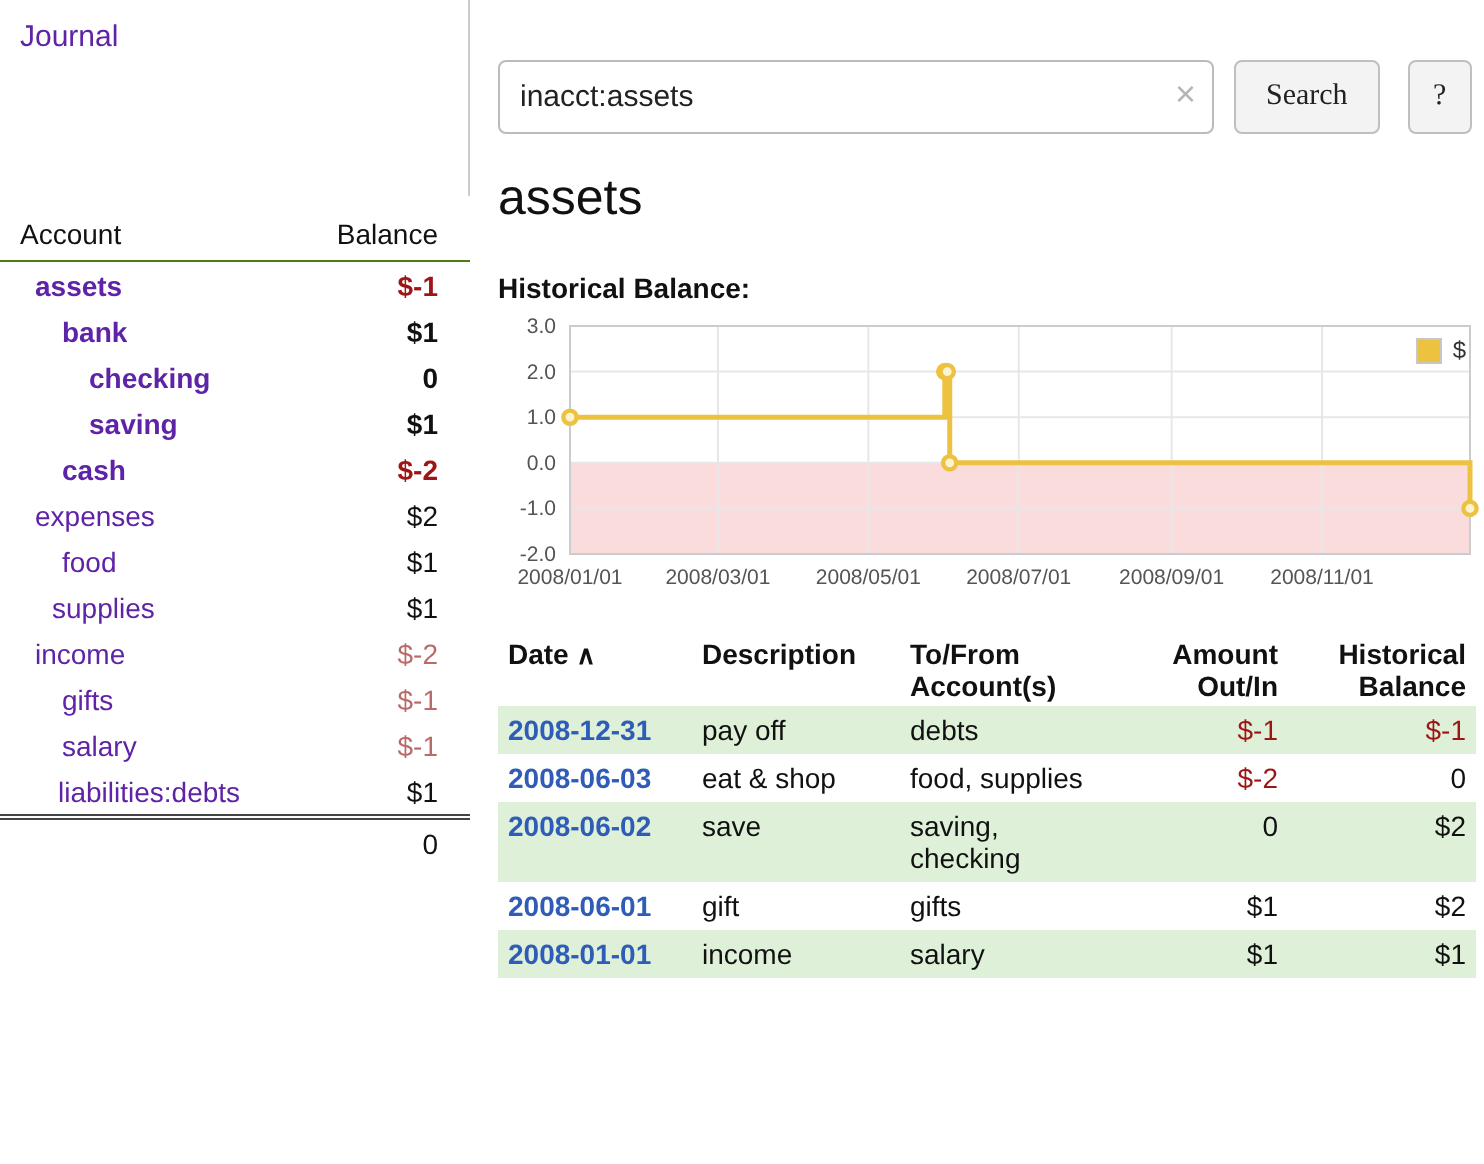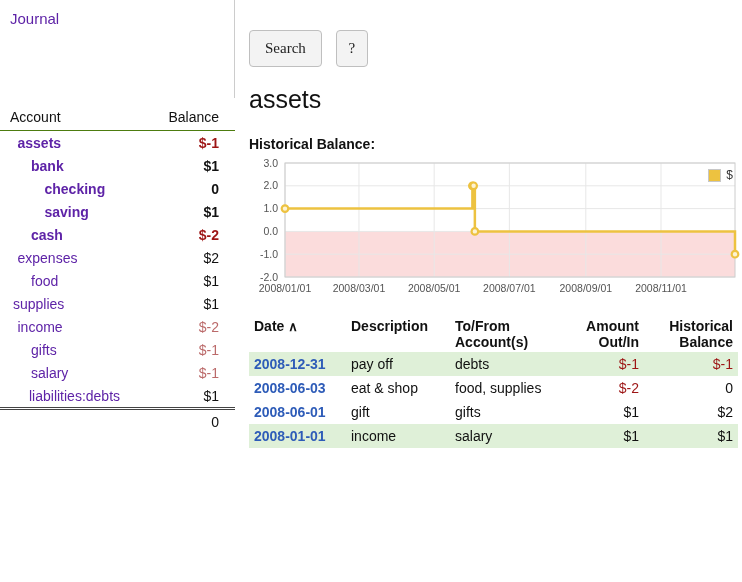--- a/index.html
+++ b/index.html
@@ -104,21 +104,21 @@
     <td class="a-name" style="padding-left: 17.5px;"><a>expenses</a></td>
     <td class="a-bal">$2</td>
   </tr>
 
   <tr>
     <td class="a-name" style="padding-left: 31px;"><a>food</a></td>
     <td class="a-bal">$1</td>
   </tr>
 
   <tr>
-    <td class="a-name" style="padding-left: 13px;"><a>supplies</a></td>
+    <td class="a-name" style="padding-left: 26px;"><a>supplies</a></td>
     <td class="a-bal">$1</td>
   </tr>
 
   <tr>
     <td class="a-name" style="padding-left: 17.5px;"><a>income</a></td>
     <td class="a-bal neg-soft">$-2</td>
   </tr>
 
   <tr>
     <td class="a-name" style="padding-left: 31px;"><a>gifts</a></td>
@@ -140,20 +140,24 @@
           <td></td>
           <td class="a-bal">0</td>
         </tr>
       </tfoot>
     </table>
   </aside>
 
   <main class="main">
 
     <div class="search-row">
+      <div class="search-box">
+        <input class="search-input" type="text" value="inacct:assets" style="">
+        <span class="clear-x">×</span>
+      </div>
       <button class="btn">Search</button>
       <button class="btn btn-help">?</button>
     </div>
 
     <h2>assets</h2>
     <div class="chart-label">Historical Balance:</div>
 
     <div class="chart-wrap">
       <svg width="492" height="142">
           <rect x="36" y="75.4" width="450" height="45.599999999999994" fill="#fbdcdc"></rect>
@@ -215,20 +219,27 @@
   </tr>
 
   <tr>
     <td class="c-date"><a>2008-06-03</a></td>
     <td class="c-desc">eat &amp; shop</td>
     <td class="c-acct">food, supplies</td>
     <td class="c-amt r neg-strong">$-2</td>
     <td class="c-bal r">0</td>
   </tr>
 
+  <tr class="hl">
+    <td class="c-date"><a>2008-06-02</a></td>
+    <td class="c-desc">save</td>
+    <td class="c-acct">saving, checking</td>
+    <td class="c-amt r">0</td>
+    <td class="c-bal r">$2</td>
+  </tr>
 
   <tr>
     <td class="c-date"><a>2008-06-01</a></td>
     <td class="c-desc">gift</td>
     <td class="c-acct">gifts</td>
     <td class="c-amt r">$1</td>
     <td class="c-bal r">$2</td>
   </tr>
 
   <tr class="hl">

